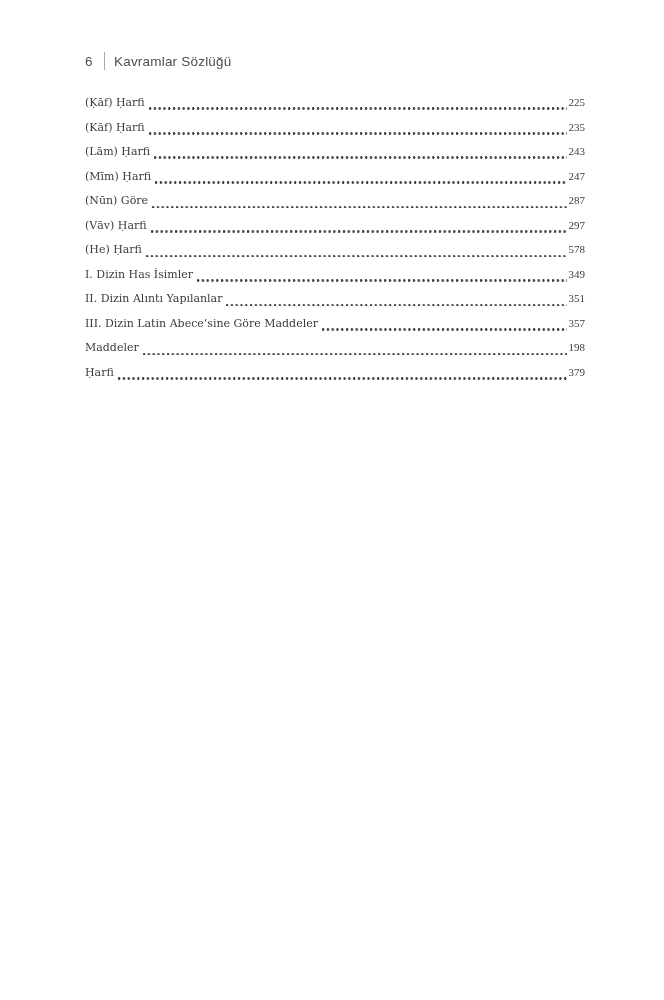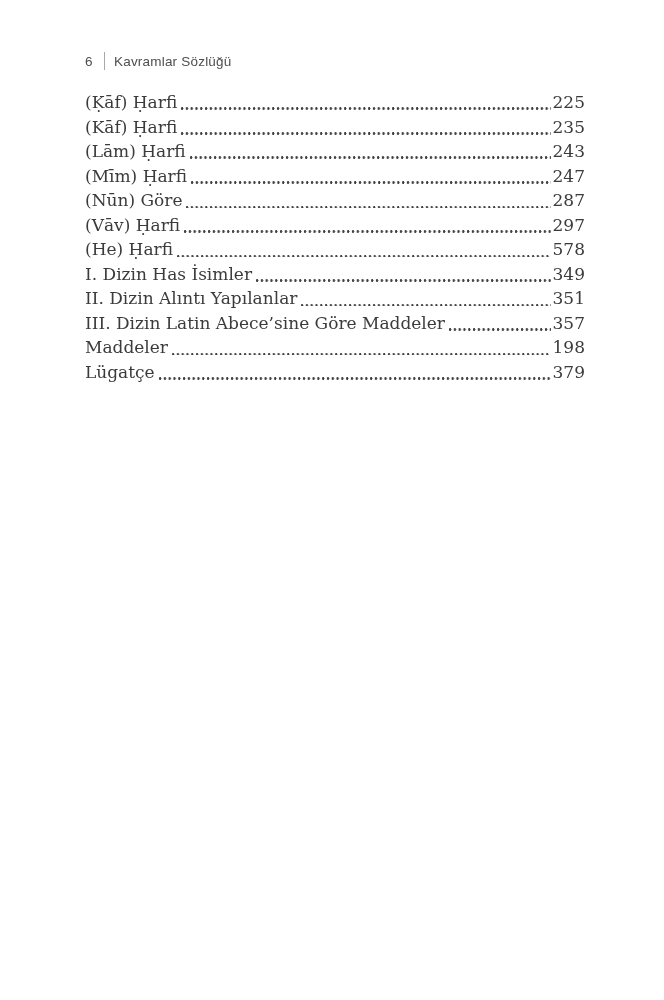--- a/index.html
+++ b/index.html
@@ -40,40 +40,41 @@
     position: absolute;
     top: 90px;
     left: 85px;
     right: 79px;
   }
   .toc-row {
     display: flex;
     align-items: baseline;
     height: 24.55px;
     line-height: 24.55px;
-    font-size: 17px;
+    font-size: 11px;
     color: #3b3b3b;
   }
   .toc-label {
     white-space: nowrap;
     flex: 0 0 auto;
   }
   .toc-leader {
     flex: 1 1 auto;
     align-self: flex-end;
     height: 2.6px;
     margin: 0 2px 4.6px 4px;
     background-image: radial-gradient(circle at 1.2px 1.3px, #3f3f3f 1.05px, rgba(0,0,0,0) 1.35px);
     background-size: 4.8px 2.6px;
     background-repeat: repeat-x;
     min-width: 8px;
   }
   .toc-page {
     white-space: nowrap;
     flex: 0 0 auto;
+    font-family: Liberation Serif, serif;
   }
 </style>
 </head>
 <body>
 
 <div class="page">
 
   <div class="header">
     <span class="pagenum">6</span>
     <span class="divider"></span>
@@ -143,19 +144,19 @@
       <span class="toc-page">357</span>
     </div>
 
     <div class="toc-row">
       <span class="toc-label">Maddeler</span>
       <span class="toc-leader"></span>
       <span class="toc-page">198</span>
     </div>
 
     <div class="toc-row">
-      <span class="toc-label">Lügatçe</span>
+      <span class="toc-label">Ḥarfi</span>
       <span class="toc-leader"></span>
       <span class="toc-page">379</span>
     </div>
   </div>
 
 </div>
 
 </body></html>

